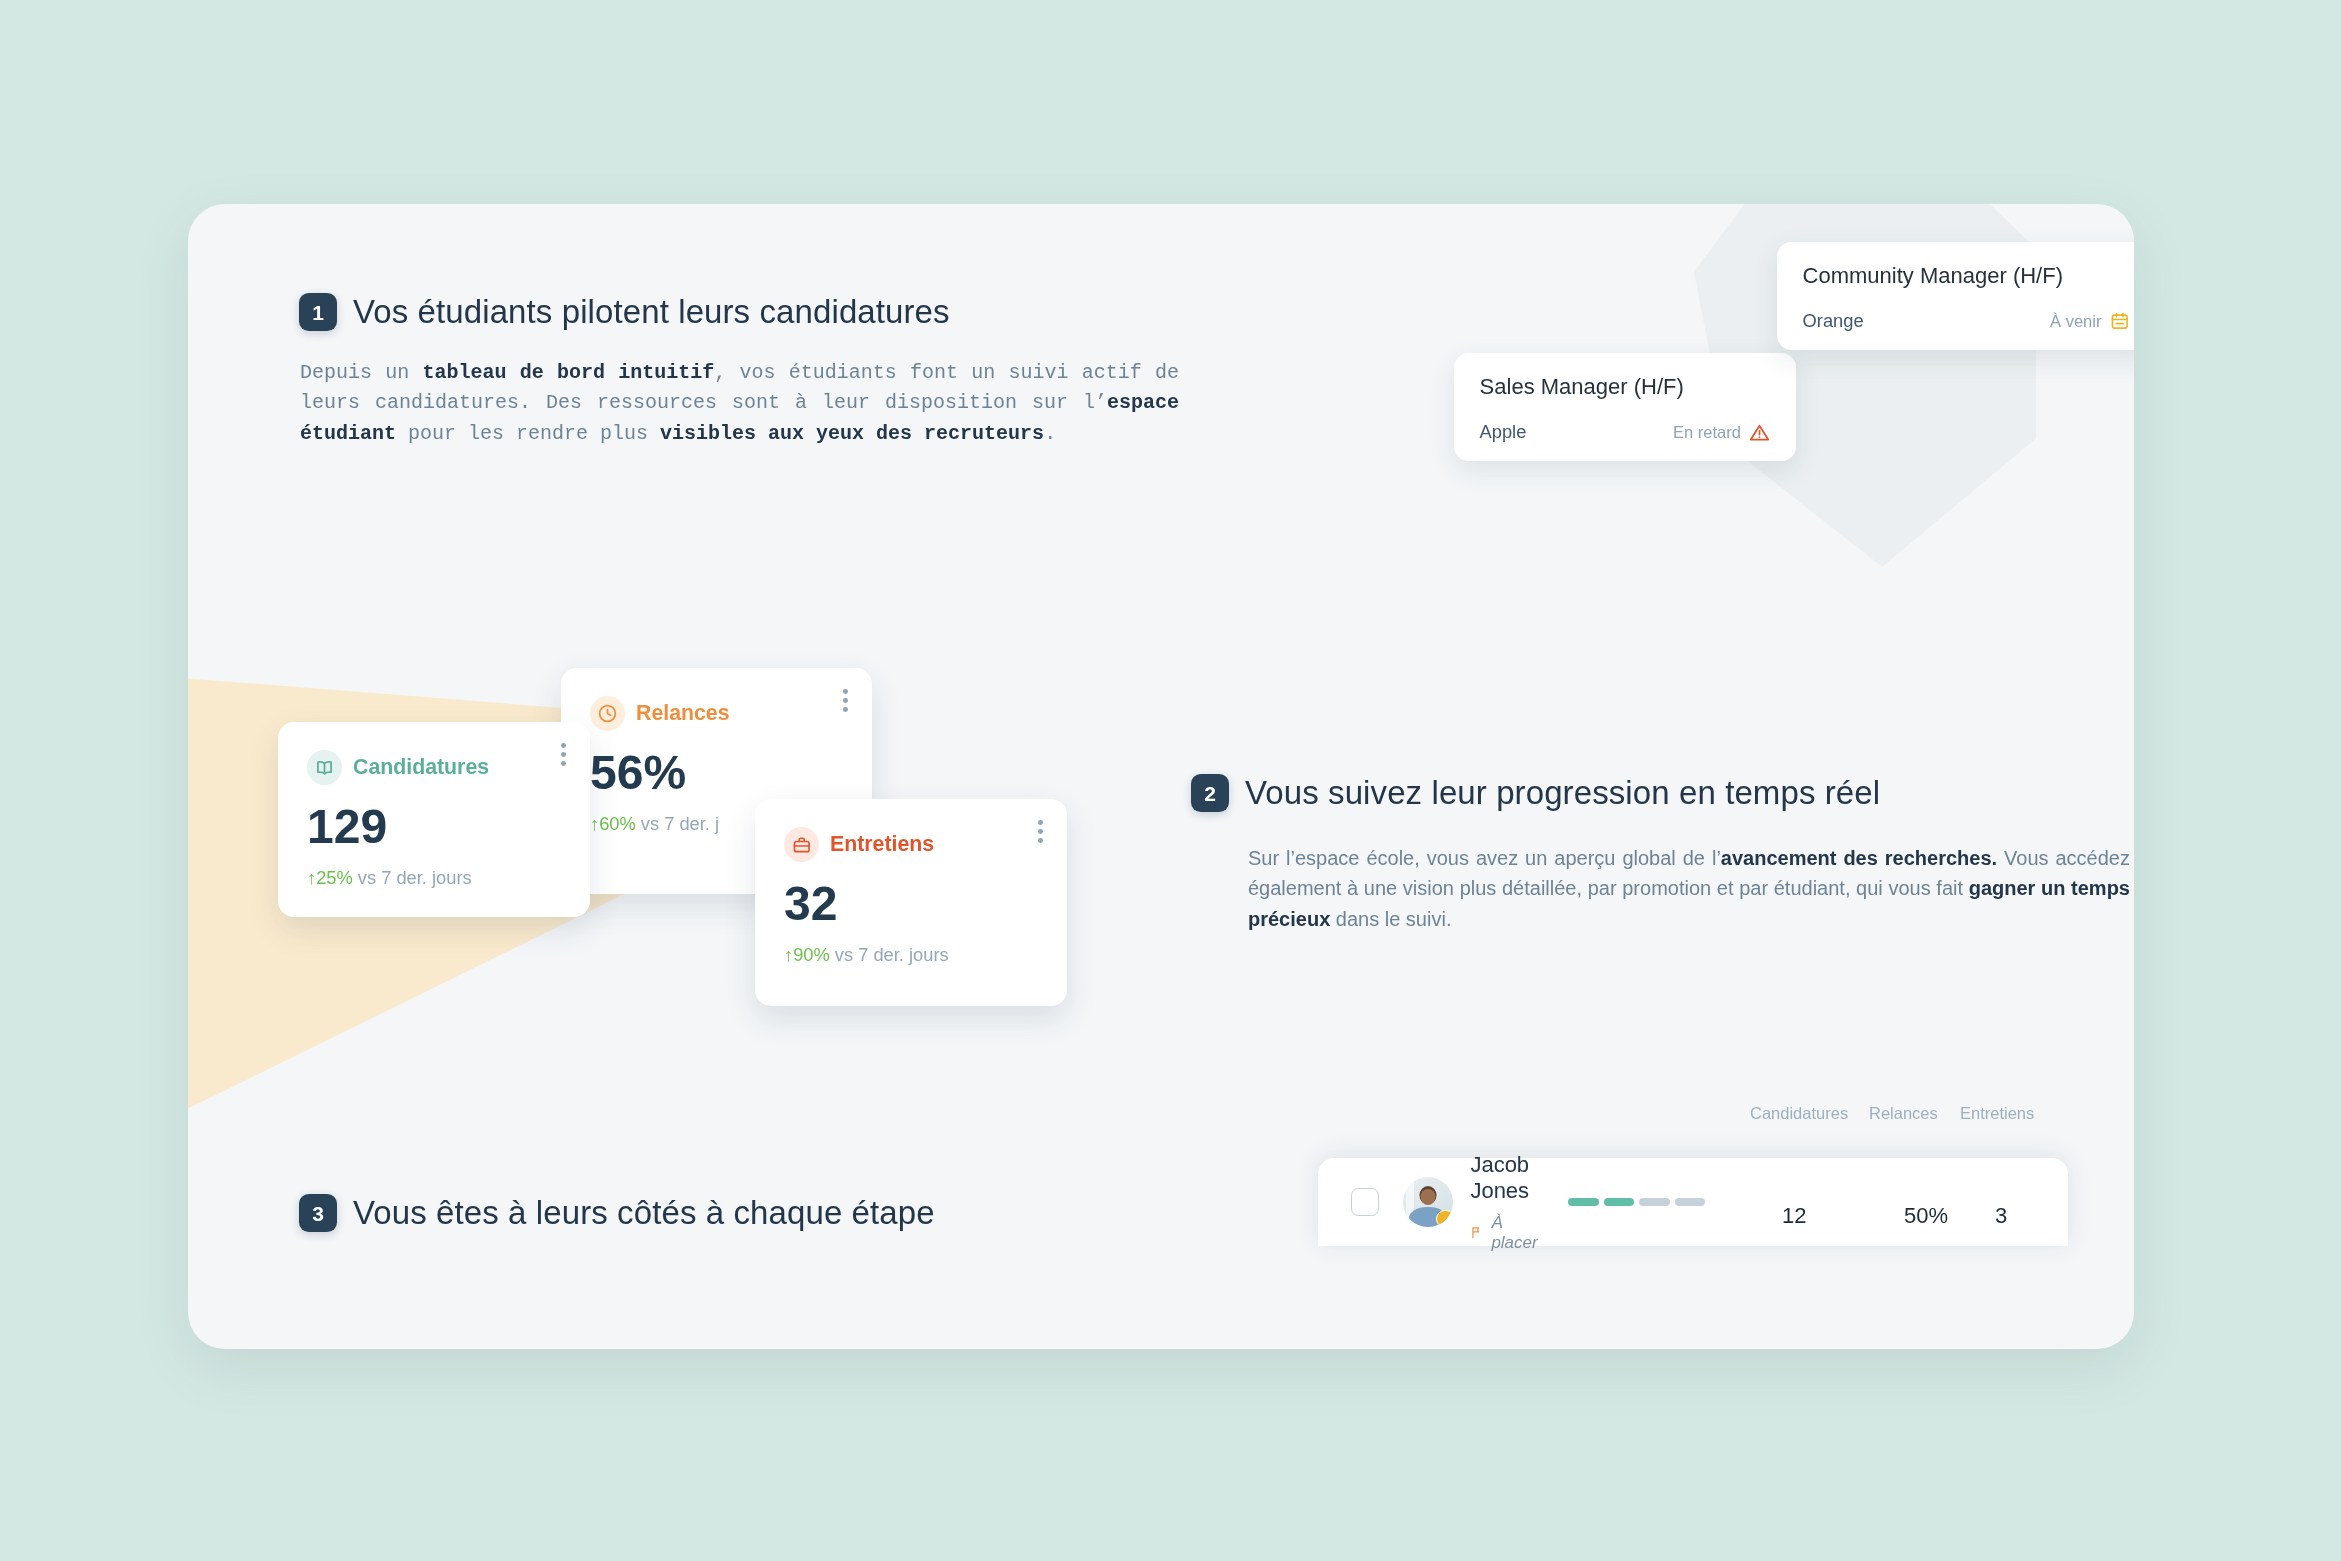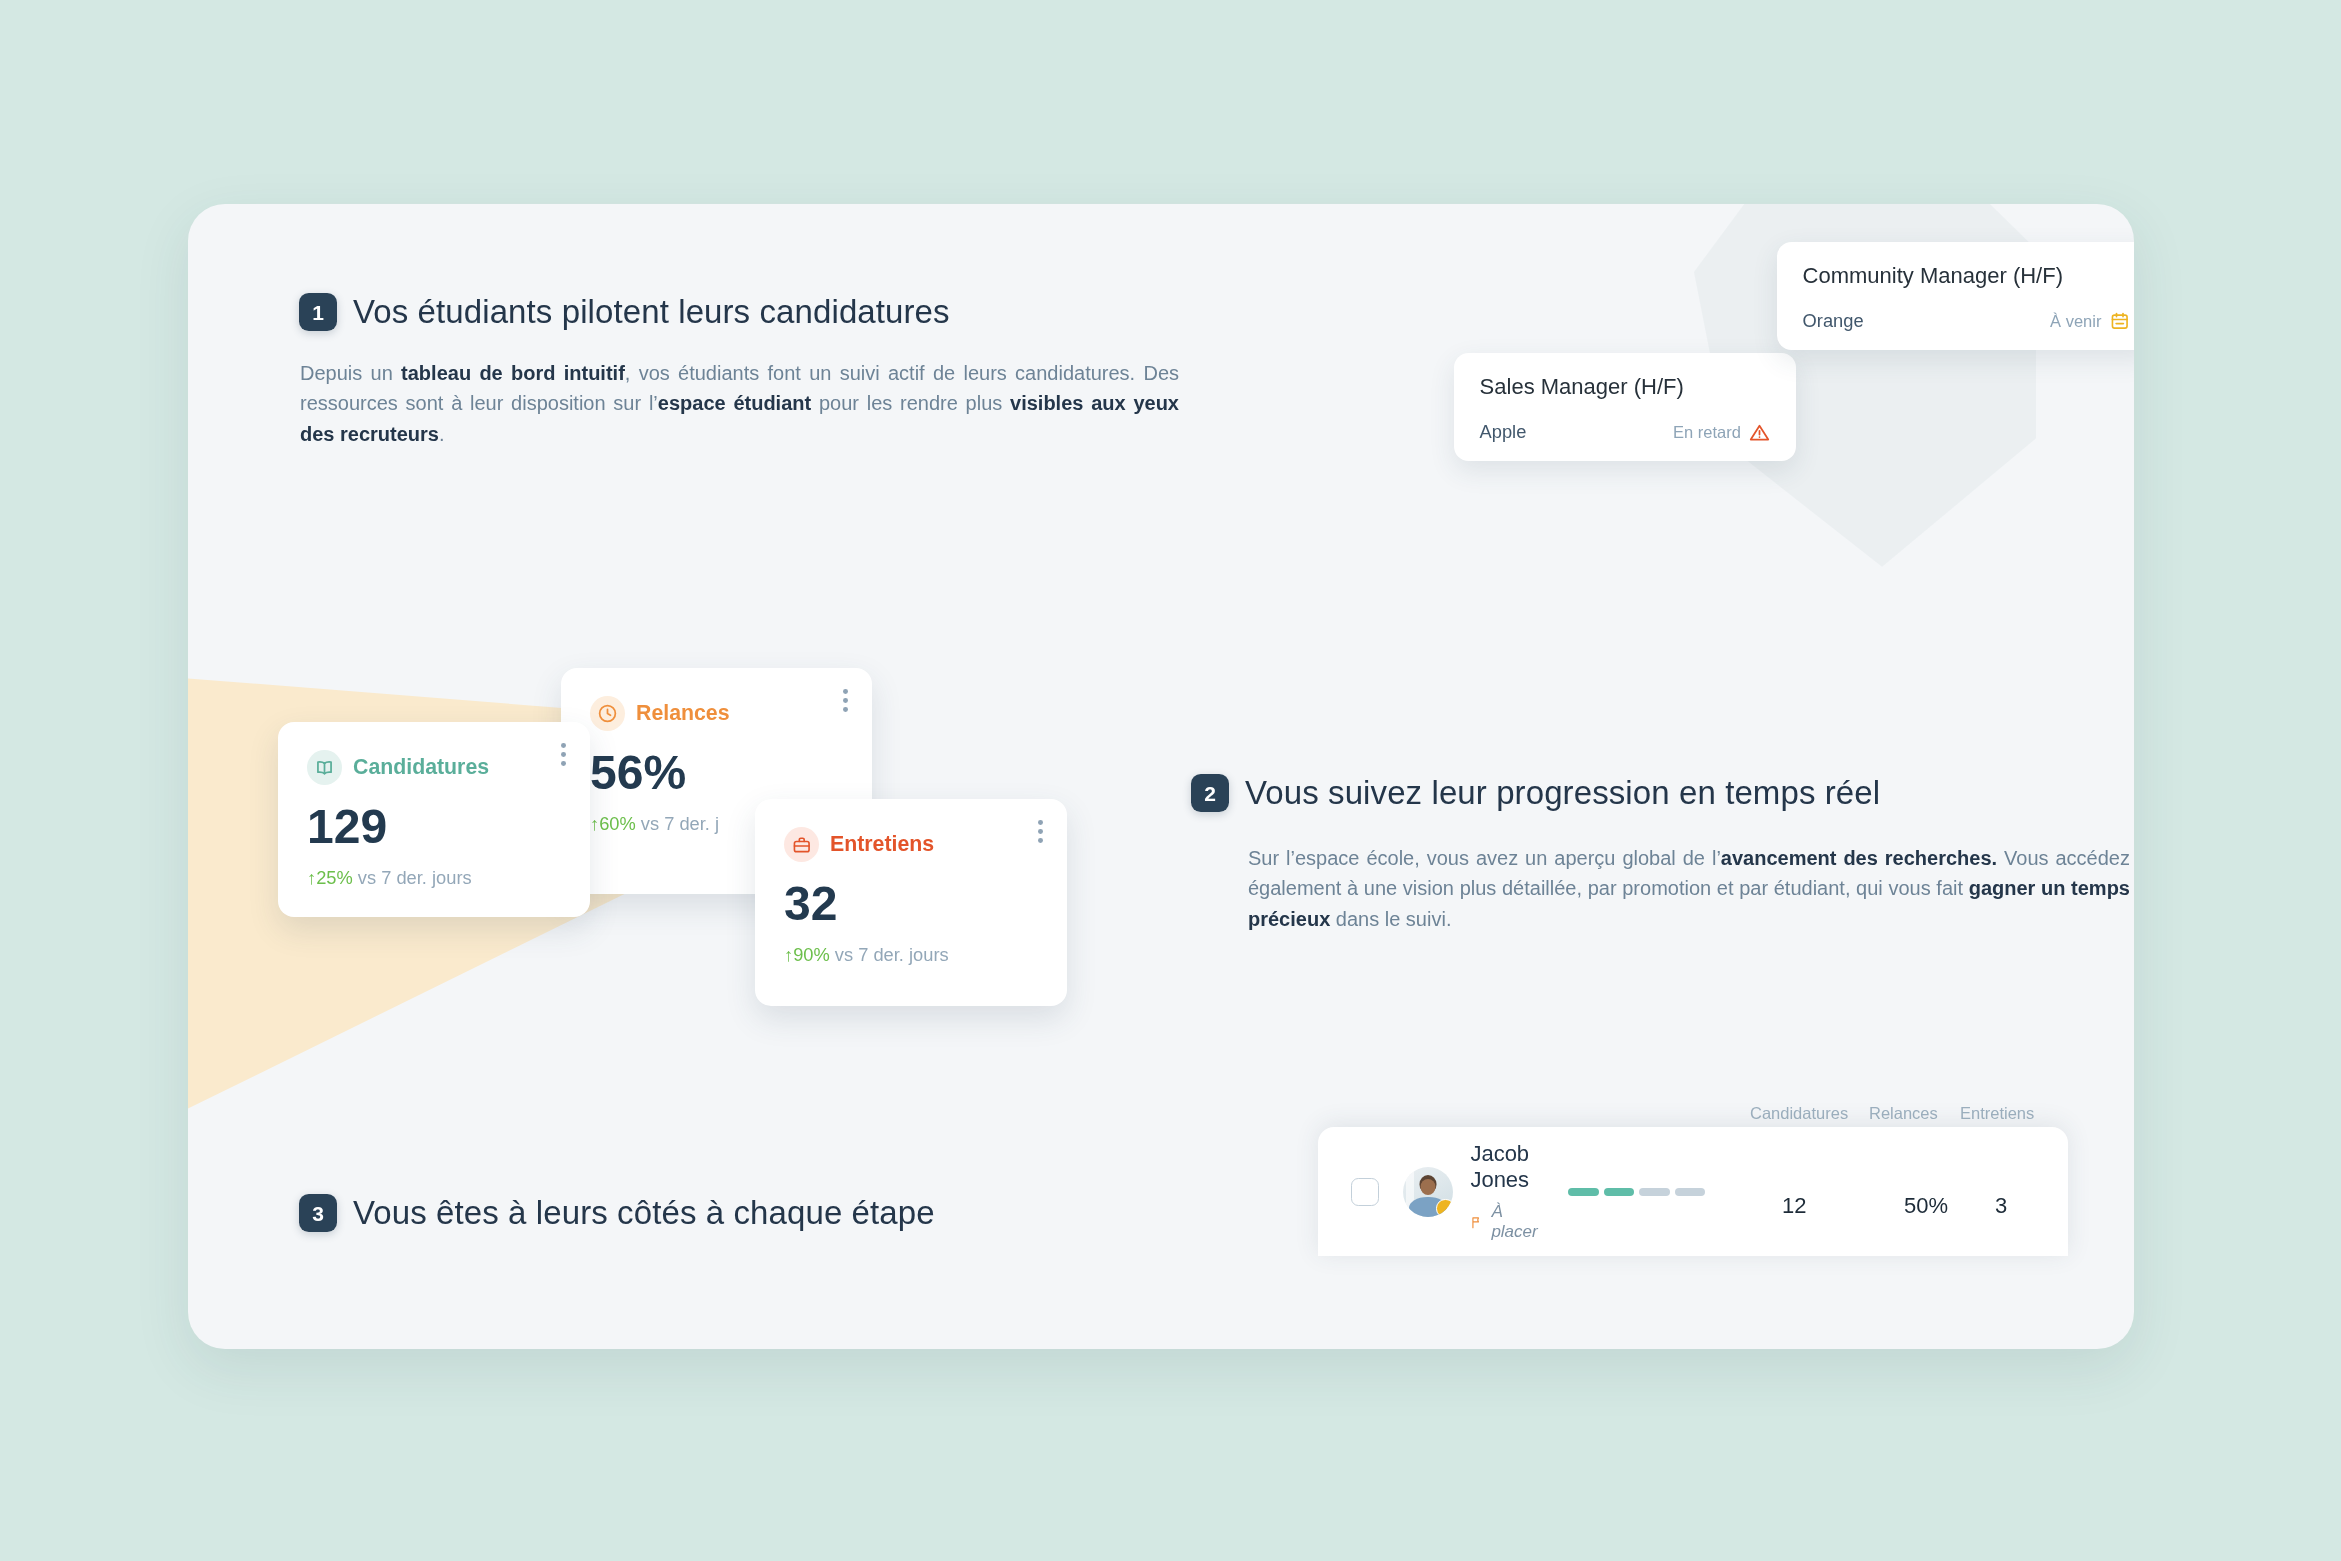--- a/index.html
+++ b/index.html
@@ -164,21 +164,21 @@
 
   <div class="panel">
 
     <div class="beige-shape"></div>
     <div class="grey-shield"></div>
 
     <div class="step" style="left:111px; top:89px;">
       <div class="step-badge">1</div>
       <div class="step-title">Vos étudiants pilotent leurs candidatures</div>
     </div>
-    <div class="step-body" style="left:112px; top:154px; width:879px;"><span>Depuis un </span><b>tableau de bord intuitif</b><span>, vos étudiants font un suivi actif de leurs candidatures. Des ressources sont à leur disposition sur l’</span><b>espace étudiant</b><span> pour les rendre plus </span><b>visibles aux yeux des recruteurs</b><span>.</span></div>
+    <div class="step-body" style="left:112px; top:154px; width:879px;font-family:Liberation Mono, monospace;"><span>Depuis un </span><b>tableau de bord intuitif</b><span>, vos étudiants font un suivi actif de leurs candidatures. Des ressources sont à leur disposition sur l’</span><b>espace étudiant</b><span> pour les rendre plus </span><b>visibles aux yeux des recruteurs</b><span>.</span></div>
 
 
     <div class="job-card" style="left:1266px; top:149px; width:342px;">
       <div class="job-title">Sales Manager (H/F)</div>
       <div class="job-foot">
         <div class="job-company">Apple</div>
         <div class="job-status">
           <span>En retard</span>
           <svg width="21" height="21" viewBox="0 0 24 24" fill="none" stroke="#e3542a" stroke-width="2" stroke-linecap="round" stroke-linejoin="round">
             <path d="M12 4.2 22 20H2L12 4.2Z"></path>
@@ -284,21 +284,21 @@
       <div class="step-badge">3</div>
       <div class="step-title">Vous êtes à leurs côtés à chaque étape</div>
     </div>
 
     <div class="tbl-head" style="left:1562px; top:900px; width:317px;">
       <div style="width:119px;">Candidatures</div>
       <div style="width:91px;">Relances</div>
       <div style="width:107px;">Entretiens</div>
     </div>
 
-    <div class="student-card" style="left:1130px; top:923px; width:750px; height:129px;">
+    <div class="student-card" style="left:1130px; top:954px; width:750px; height:88px;">
       <div class="chk"></div>
       <div class="avatar">
         <div class="pane"></div>
         <div class="head"></div>
         <div class="face"></div>
         <div class="body"></div>
         <div class="avatar-badge"></div>
       </div>
       <div class="stu-info">
         <div class="stu-name">Jacob Jones</div>

